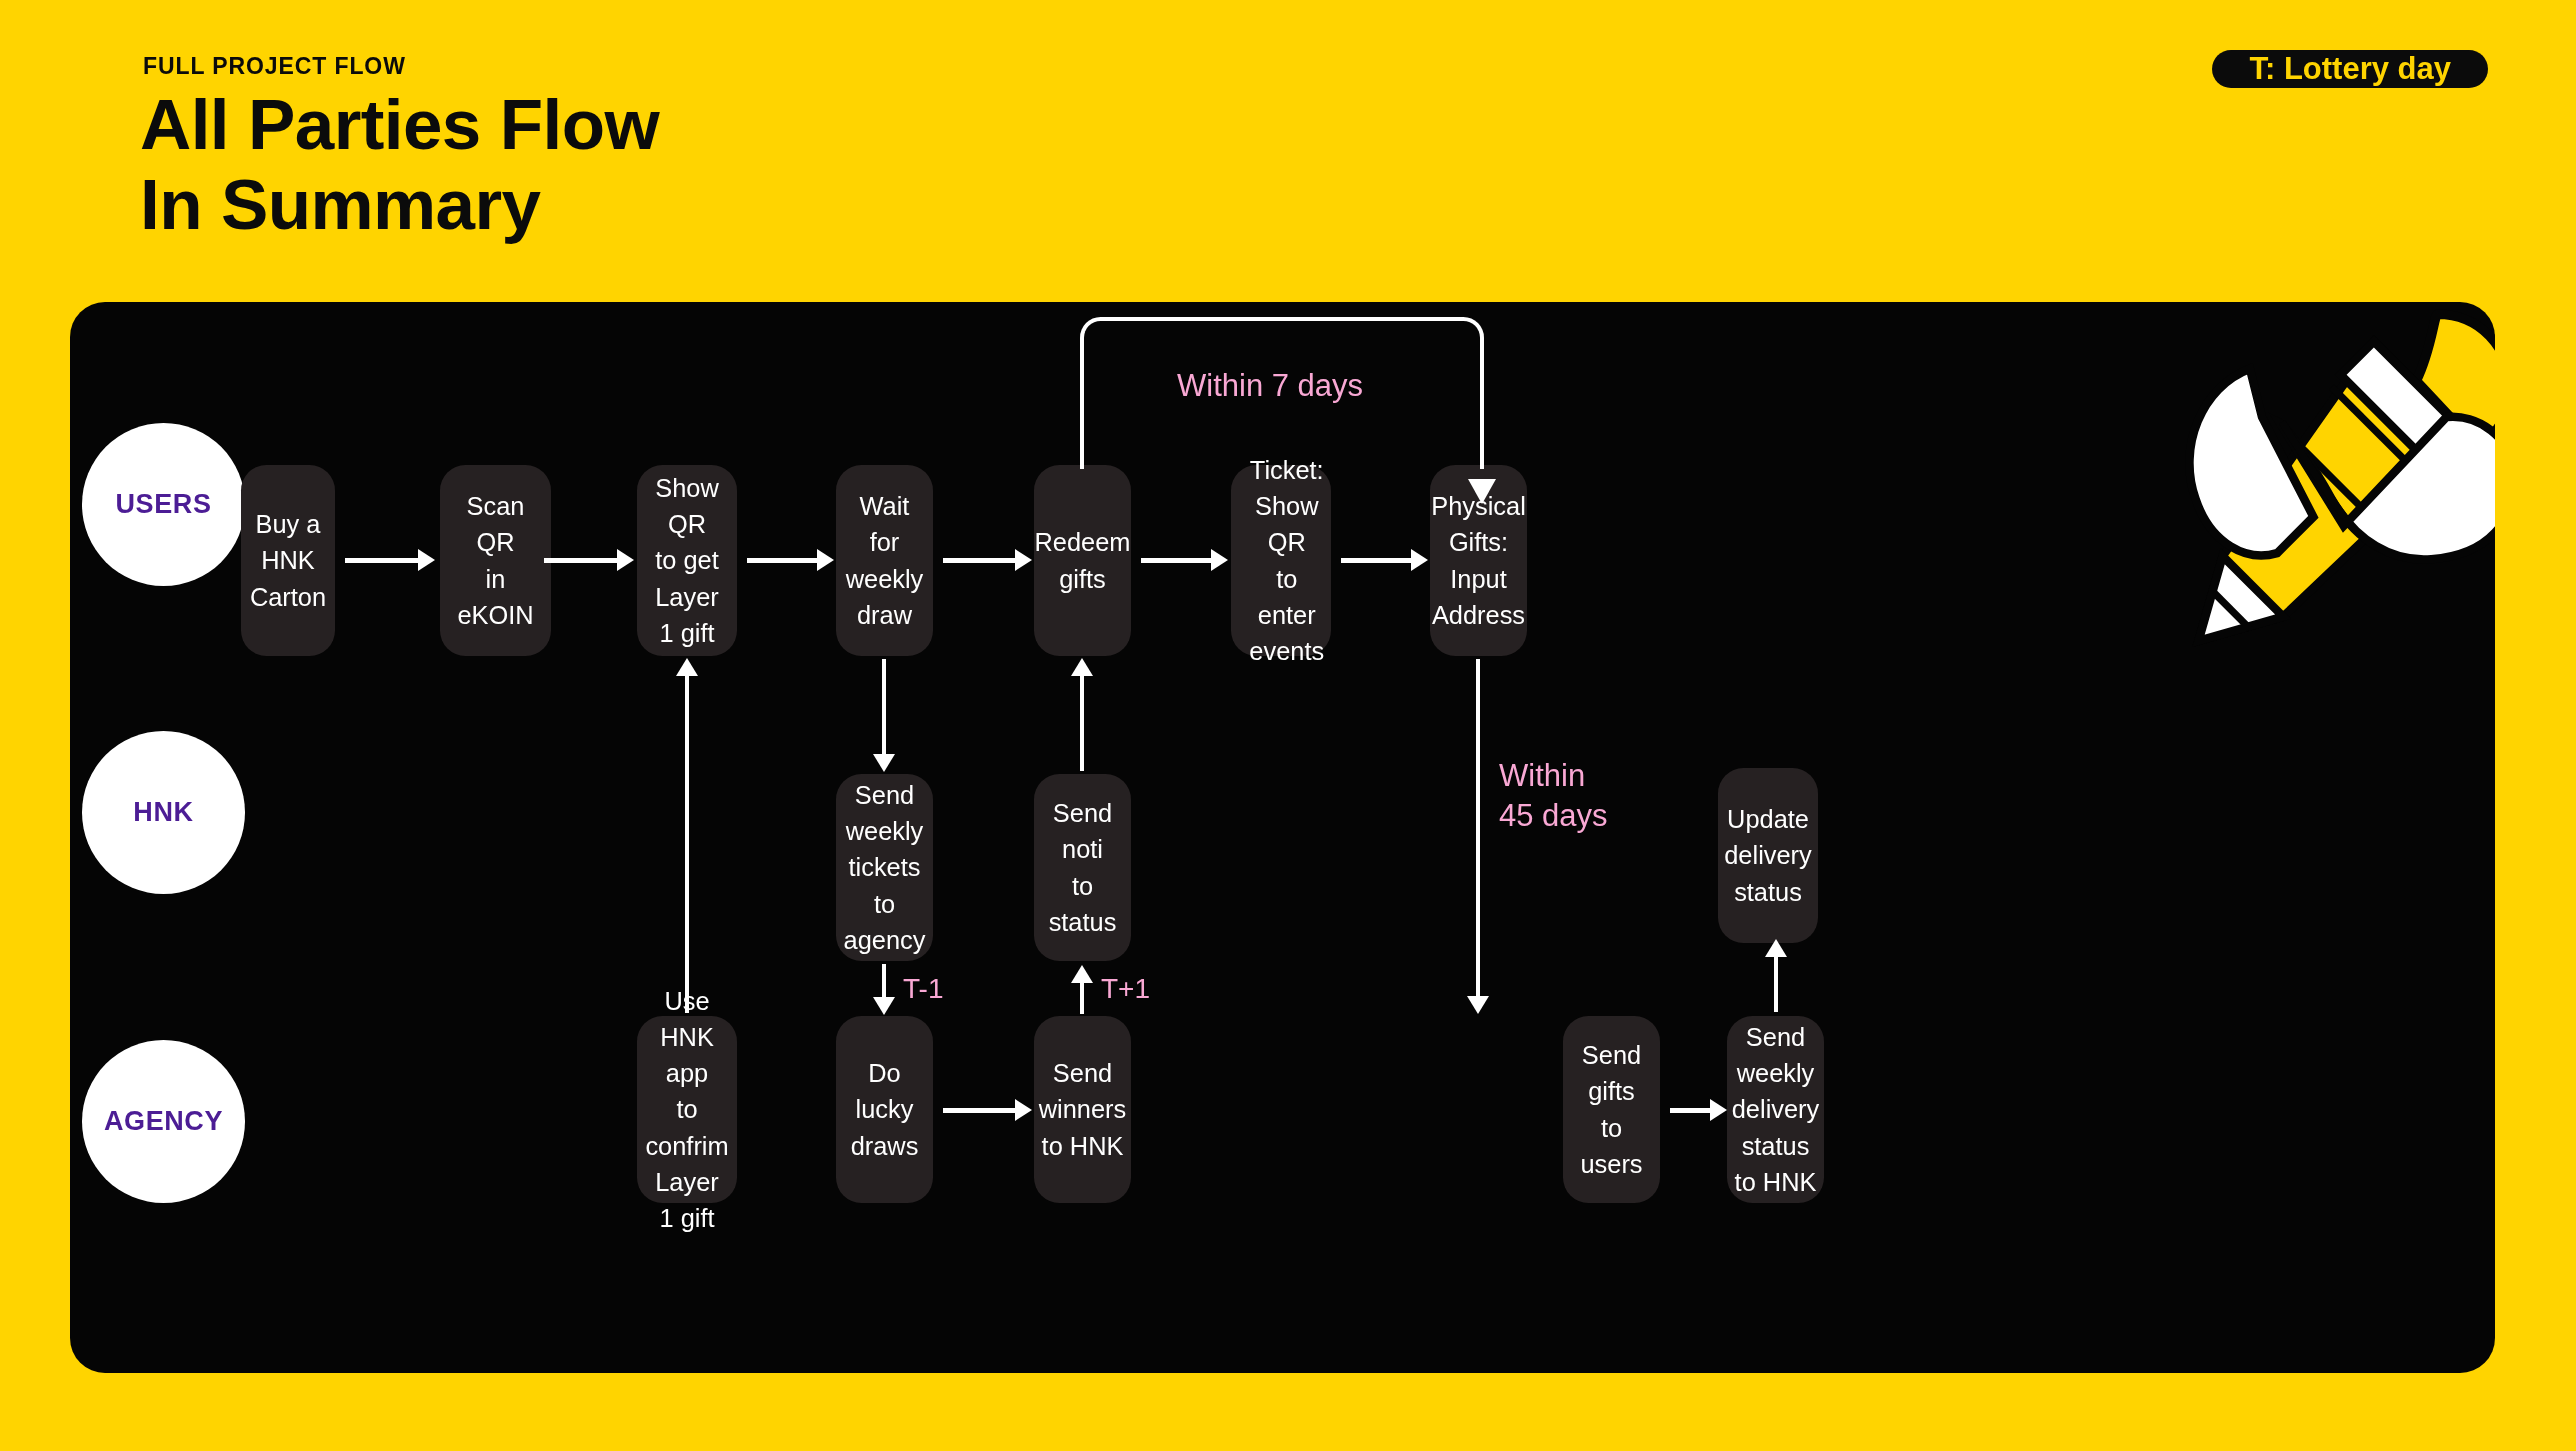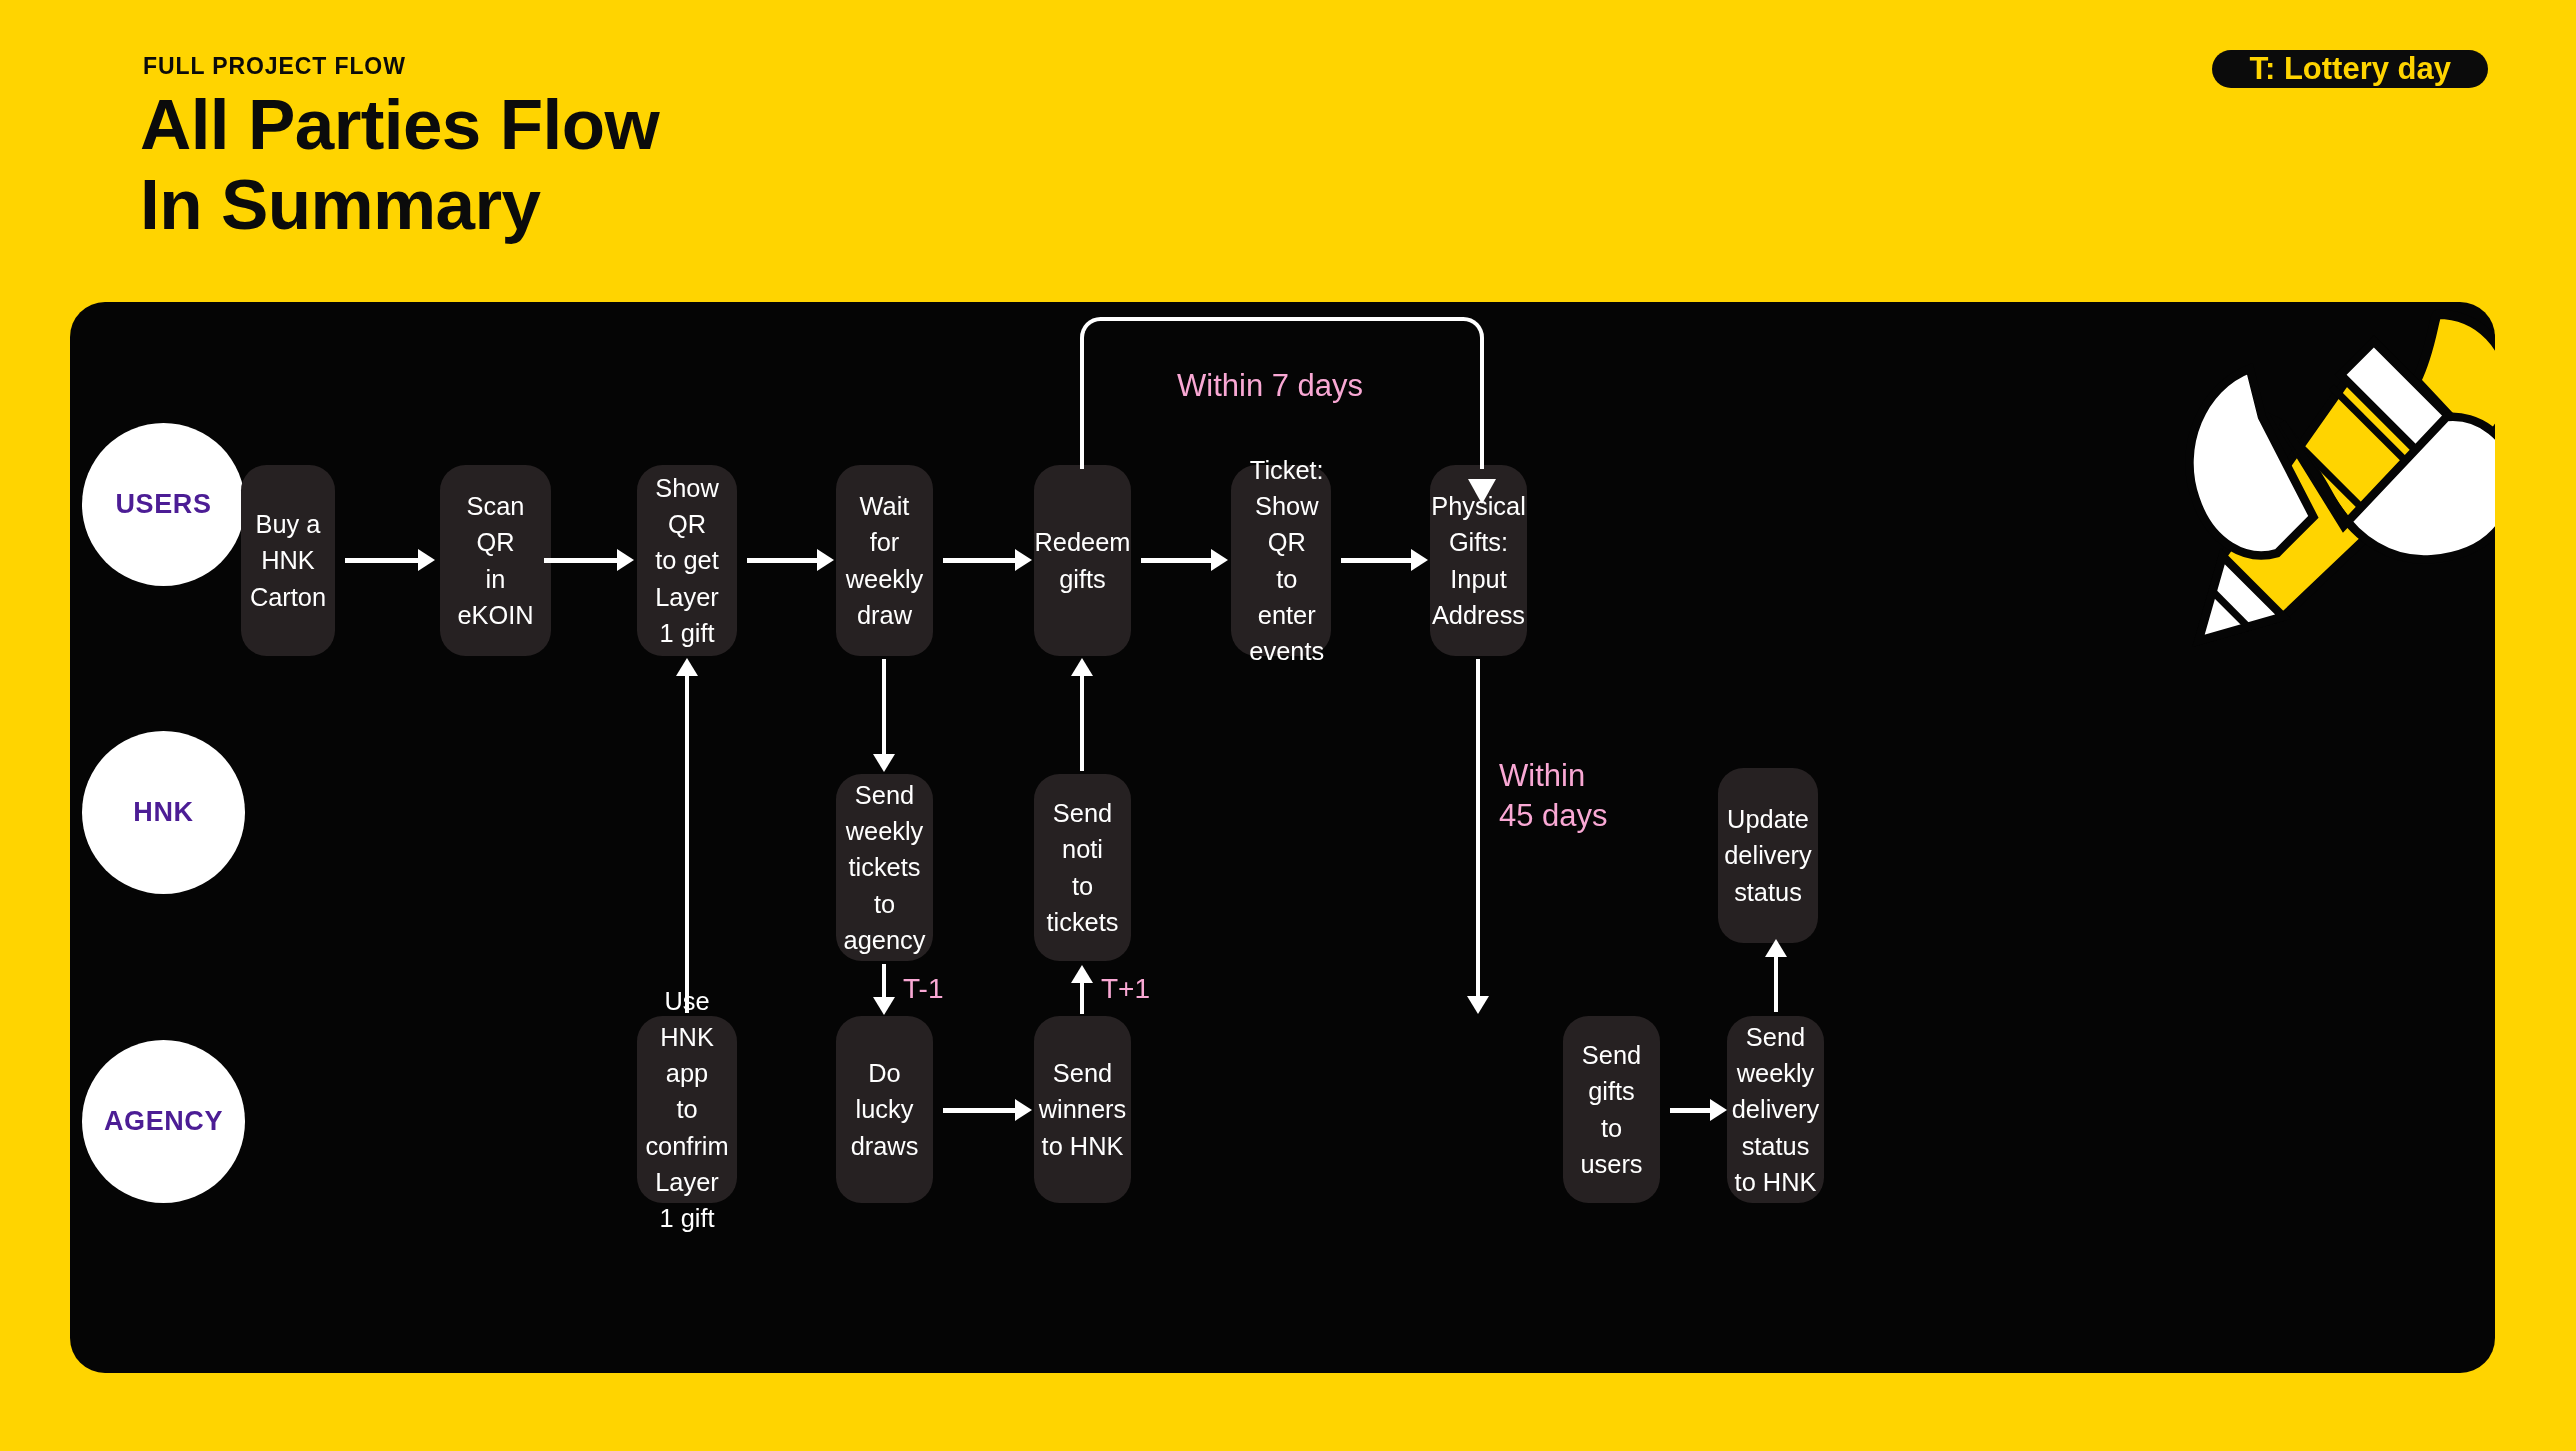--- a/index.html
+++ b/index.html
@@ -144,21 +144,21 @@
 
     <div class="box" style="left:171px;top:163px;width:94px;height:191px;">Buy a
 HNK
 Carton</div>
     <div class="box" style="left:370px;top:163px;width:111px;height:191px;">Scan
 QR
 in eKOIN</div>
     <div class="box" style="left:567px;top:163px;width:100px;height:191px;">Show QR
 to get
 Layer 1 gift</div>
-    <div class="box" style="left:766px;top:163px;width:97px;height:191px;border-radius:24px;">Wait
+    <div class="box" style="left:766px;top:163px;width:97px;height:191px;">Wait
 for weekly
 draw</div>
     <div class="box" style="left:964px;top:163px;width:97px;height:191px;">Redeem
 gifts</div>
     <div class="box" style="left:1161px;top:163px;width:100px;height:191px;padding-left:20px;">Ticket:
 Show QR
 to enter
 events</div>
     <div class="box" style="left:1360px;top:163px;width:97px;height:191px;">Physical
 Gifts:
@@ -170,21 +170,21 @@
     <div class="harrow" style="left:677px;top:256px;width:71px;"></div>
     <div class="harrow" style="left:873px;top:256px;width:73px;"></div>
     <div class="harrow" style="left:1071px;top:256px;width:71px;"></div>
     <div class="harrow" style="left:1271px;top:256px;width:71px;"></div>
 
     <div class="box" style="left:766px;top:472px;width:97px;height:187px;">Send
 weekly
 tickets
 to agency</div>
     <div class="box" style="left:964px;top:472px;width:97px;height:187px;">Send noti
-to tickets</div>
+to status</div>
     <div class="box" style="left:1648px;top:466px;width:100px;height:175px;">Update
 delivery
 status</div>
 
     <div class="box" style="left:567px;top:714px;width:100px;height:187px;">Use
 HNK app
 to confrim
 Layer 1 gift</div>
     <div class="box" style="left:766px;top:714px;width:97px;height:187px;">Do
 lucky

